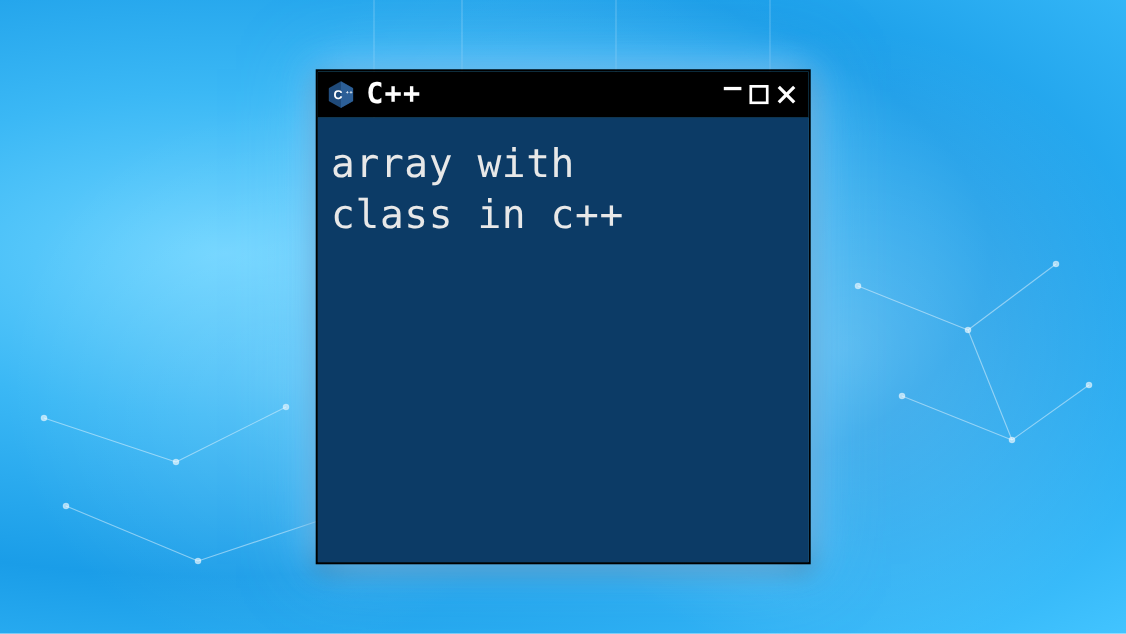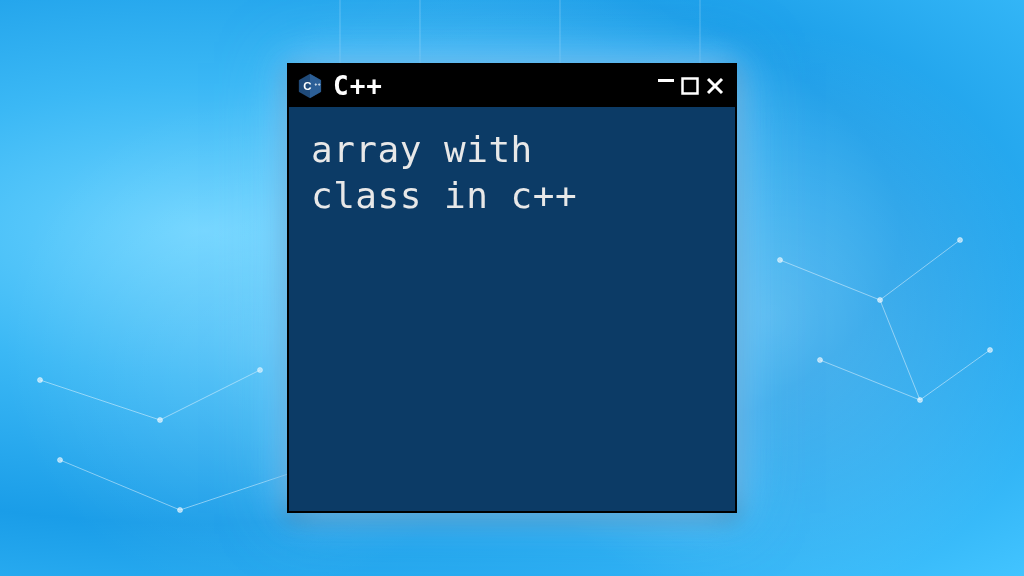--- a/index.html
+++ b/index.html
@@ -86,21 +86,21 @@
       display: inline-flex;
       align-items: center;
       justify-content: center;
     }
     .ctrl.min { transform: translateY(-6px); }
     .ctrl.max svg, .ctrl.close svg { display:block; }
 
     .content {
       flex: 1;
       background: #0c3b66;
-      padding: 20px 22px;
+      padding: 20px 12px;
     }
     .content .text {
       color: #e8e8e8;
       font-family: "DejaVu Sans Mono", "Consolas", "Menlo", monospace;
       font-size: 36px;
       line-height: 1.28;
       letter-spacing: 0.5px;
       white-space: pre-line;
     }
 

